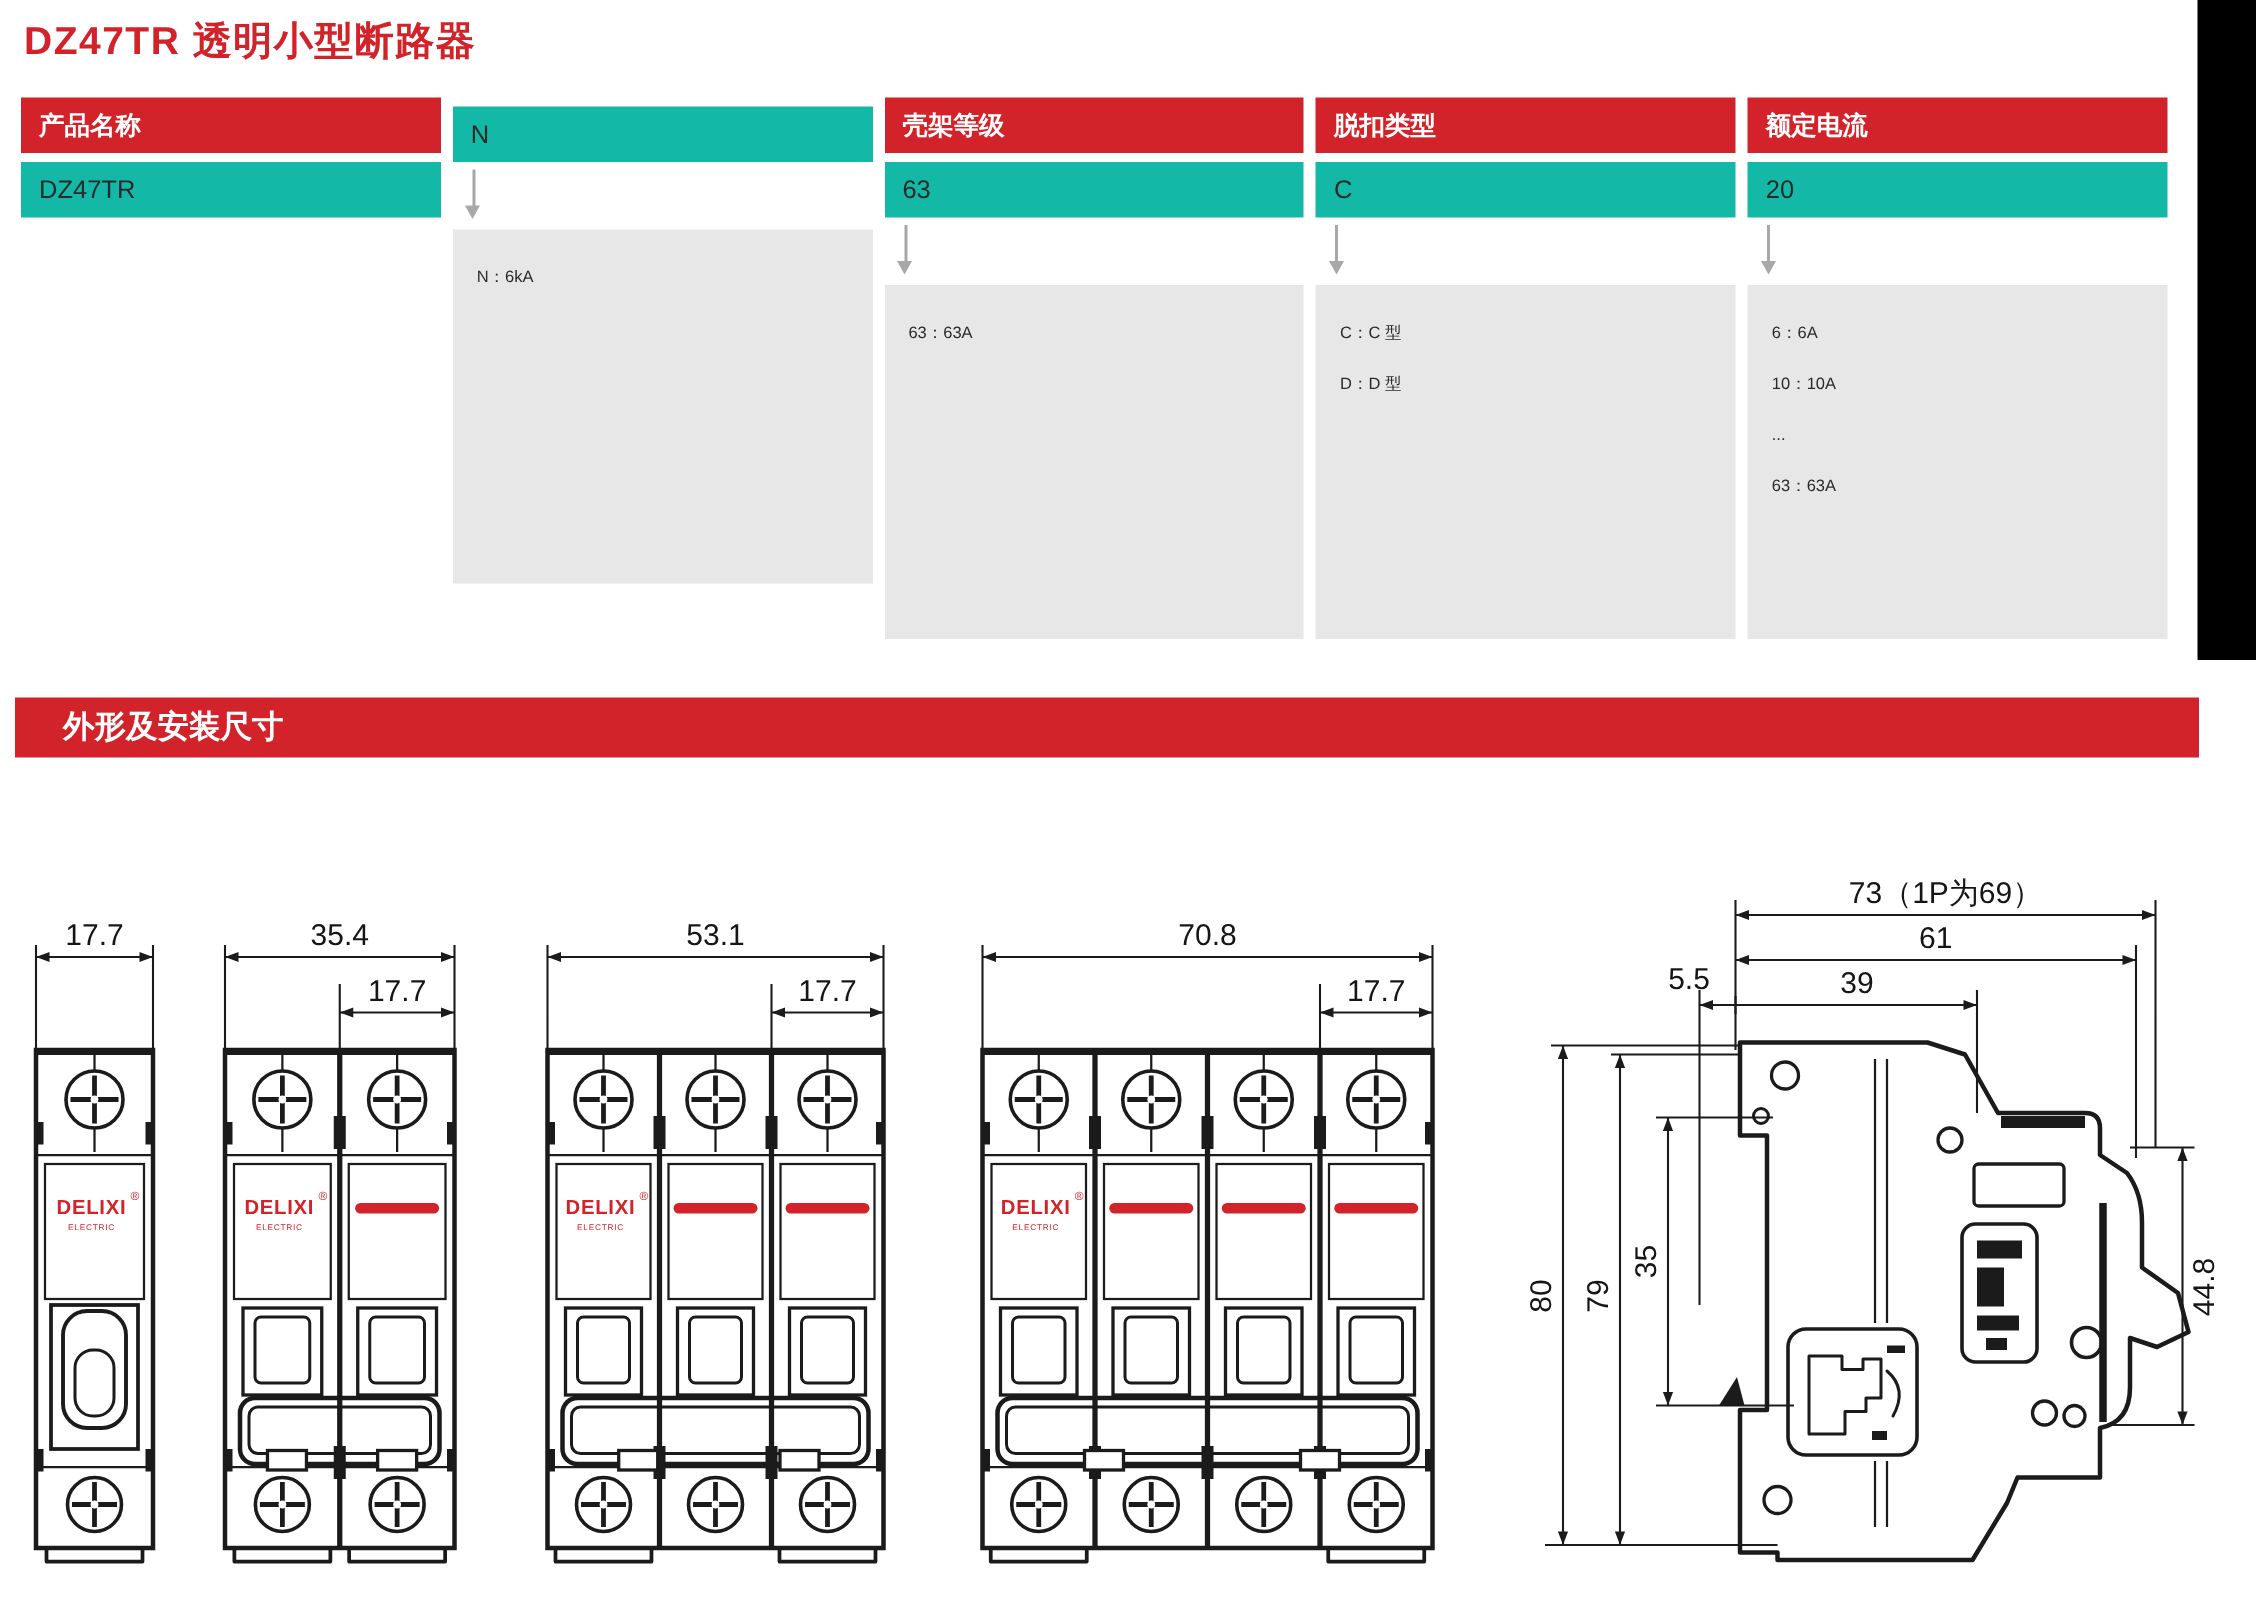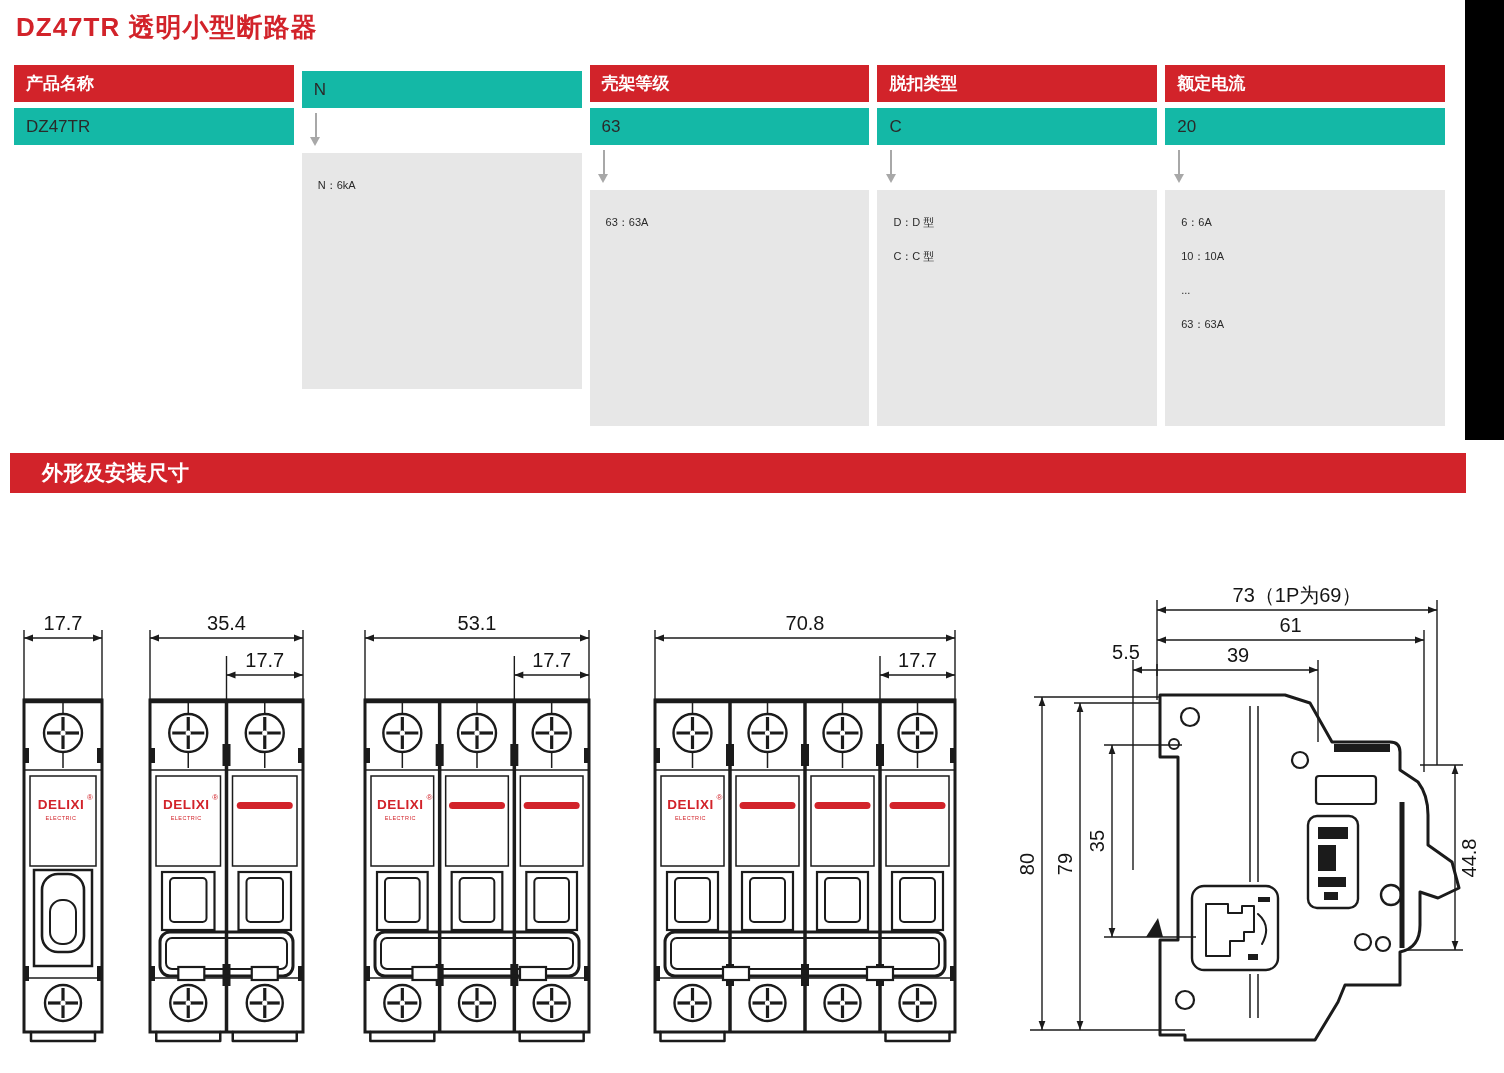--- a/index.html
+++ b/index.html
@@ -11,21 +11,21 @@
   .col{flex:1;display:flex;flex-direction:column;min-width:0;}
   .hdr{height:37px;line-height:37px;background:#d2232a;color:#fff;font-weight:bold;font-size:17px;
        padding-left:12px;box-sizing:border-box;}
   .val{height:37px;line-height:37px;background:#14b8a6;margin-top:6px;font-size:17px;color:#2a2a2a;
        padding-left:12px;box-sizing:border-box;}
   .arrowzone{height:45px;position:relative;}
   .darrow{position:absolute;left:13px;top:5px;width:2px;height:25px;background:#a8a8a8;}
   .darrow::after{content:"";position:absolute;left:-4.5px;top:24px;border:5.5px solid transparent;border-top:9px solid #a8a8a8;}
   .opts{height:236px;background:#e7e7e7;padding:15px 16px;box-sizing:border-box;font-size:11px;color:#2a2a2a;}
   .opt{line-height:34px;}
-  .banner{position:absolute;left:10px;top:453px;width:1456px;height:40px;background:#d2232a;color:#fff;
+  .banner{position:absolute;left:10px;top:465px;width:1456px;height:40px;background:#d2232a;color:#fff;
           font-size:21px;font-weight:bold;line-height:40px;padding-left:32px;box-sizing:border-box;}
   #drawings{position:absolute;left:0;top:540px;}
 </style>
 </head>
 <body>
 
 <div class="page">
   <div class="black-bar"></div>
   <h1 class="title">DZ47TR 透明小型断路器</h1>
 
@@ -53,22 +53,22 @@
         <div class="opt">63：63A</div>
       </div>
     </div>
     <div class="col">
       <div class="hdr">脱扣类型</div>
       <div class="val">C</div>
       <div class="arrowzone">
           <span class="darrow"></span>
         </div>
       <div class="opts">
+        <div class="opt">C：C 型</div>
         <div class="opt">D：D 型</div>
-        <div class="opt">C：C 型</div>
       </div>
     </div>
     <div class="col">
       <div class="hdr">额定电流</div>
       <div class="val">20</div>
       <div class="arrowzone">
           <span class="darrow"></span>
         </div>
       <div class="opts">
         <div class="opt">6：6A</div>

